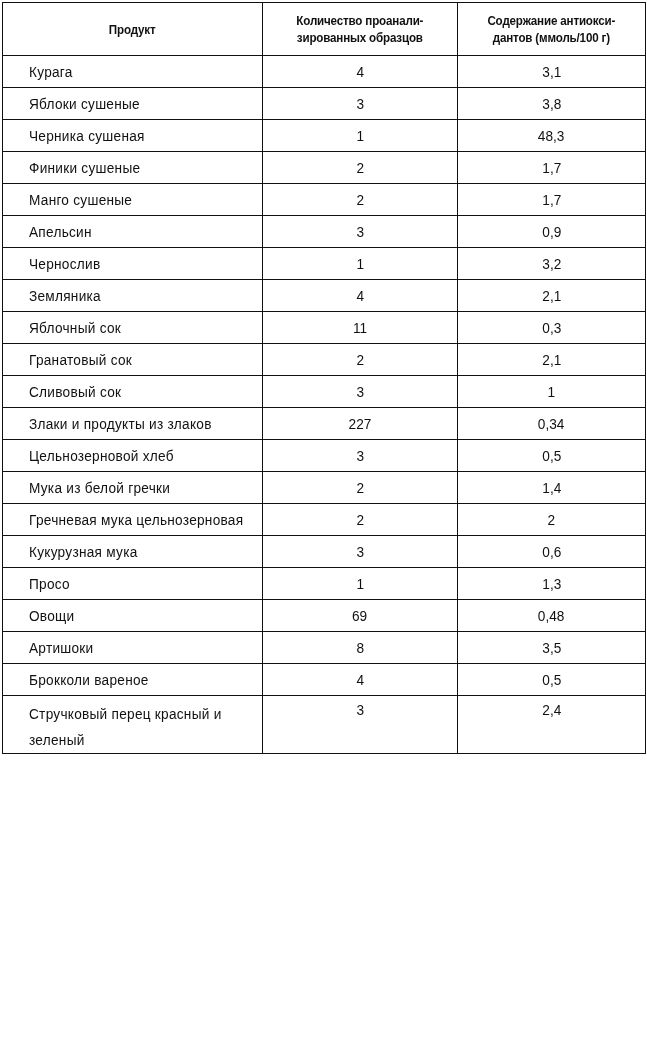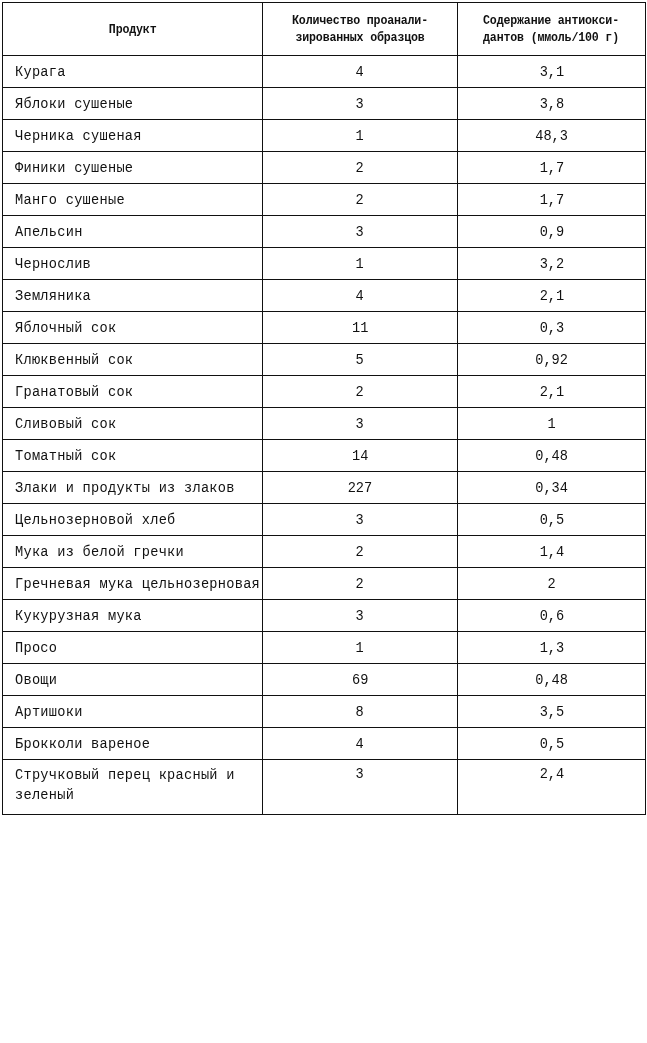--- a/index.html
+++ b/index.html
@@ -1,21 +1,21 @@
 <!DOCTYPE html>
 <html><head>
 <meta charset="utf-8">
 <style>
   html, body { margin: 0; padding: 0; background: #ffffff; }
   body { width: 647px; height: 1043px; overflow: hidden; }
   .wrap { position: absolute; left: 2px; top: 2px; }
   table {
     border-collapse: collapse;
     width: 643px;
-    font-family: Liberation Mono, monospace;
+    font-family: Liberation Sans, sans-serif;
     color: #111;
     table-layout: fixed;
   }
   th, td {
     border: 1.5px solid #111;
     padding: 0;
   }
   th {
     height: 52px;
     font-weight: bold;
@@ -24,26 +24,26 @@
     text-align: center;
     letter-spacing: -0.2px;
     transform-origin: center;
   }
   th .hd { display: inline-block; transform: scaleX(0.86); }
   td {
     height: 31px;
     font-size: 15.5px;
     vertical-align: middle;
   }
-  td.name { padding-left: 12px; text-align: left; white-space: nowrap; }
+  td.name { padding-left: 26px; text-align: left; white-space: nowrap; }
   td.name span { display: inline-block; transform: scaleX(0.88); transform-origin: left center; letter-spacing: 0.3px; }
   td.num { text-align: center; }
   td.num span { display: inline-block; transform: scaleX(0.88); }
   tr.tall td { height: 49px; vertical-align: top; padding-top: 5px; }
-  tr.tall td.name { line-height: 20px; white-space: normal; margin-top: 24px; }
+  tr.tall td.name { line-height: 26px; white-space: normal; margin-top: 24px; }
   col.c1 { width: 260px; }
   col.c2 { width: 195px; }
   col.c3 { width: 188px; }
 </style>
 </head>
 <body>
 
 <div class="wrap">
   <table>
     <colgroup>
@@ -100,38 +100,28 @@
           <td class="name"><span>Земляника</span></td>
           <td class="num"><span>4</span></td>
           <td class="num"><span>2,1</span></td>
         </tr>
         <tr>
           <td class="name"><span>Яблочный сок</span></td>
           <td class="num"><span>11</span></td>
           <td class="num"><span>0,3</span></td>
         </tr>
         <tr>
-          <td class="name"><span>Клюквенный сок</span></td>
-          <td class="num"><span>5</span></td>
-          <td class="num"><span>0,92</span></td>
-        </tr>
-        <tr>
           <td class="name"><span>Гранатовый сок</span></td>
           <td class="num"><span>2</span></td>
           <td class="num"><span>2,1</span></td>
         </tr>
         <tr>
           <td class="name"><span>Сливовый сок</span></td>
           <td class="num"><span>3</span></td>
           <td class="num"><span>1</span></td>
-        </tr>
-        <tr>
-          <td class="name"><span>Томатный сок</span></td>
-          <td class="num"><span>14</span></td>
-          <td class="num"><span>0,48</span></td>
         </tr>
         <tr>
           <td class="name"><span>Злаки и продукты из злаков</span></td>
           <td class="num"><span>227</span></td>
           <td class="num"><span>0,34</span></td>
         </tr>
         <tr>
           <td class="name"><span>Цельнозерновой хлеб</span></td>
           <td class="num"><span>3</span></td>
           <td class="num"><span>0,5</span></td>

